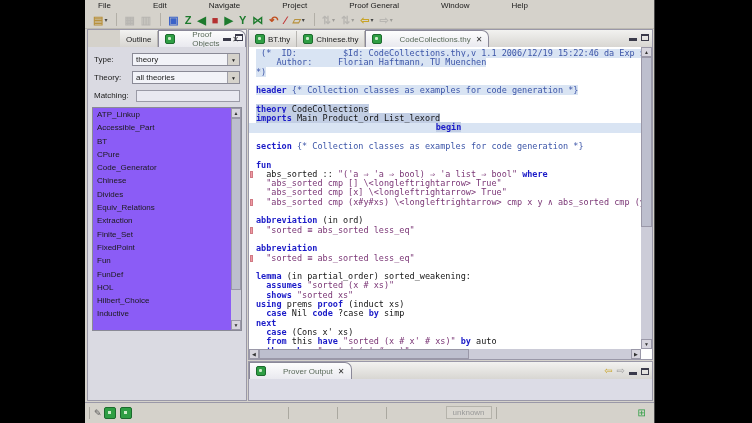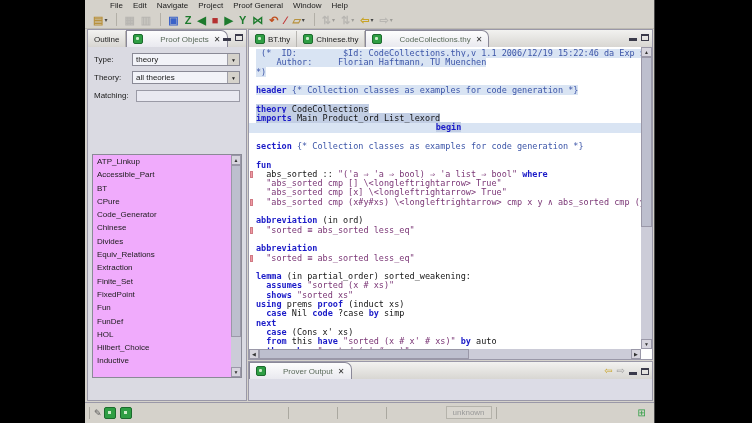--- a/index.html
+++ b/index.html
@@ -1,21 +1,21 @@
 <!DOCTYPE html>
 <html><head>
 <meta charset="utf-8">
 <style>
   html,body{margin:0;padding:0;background:#000;width:752px;height:423px;overflow:hidden;
     font-family:"Liberation Sans",sans-serif;}
   #window{position:absolute;left:85px;top:0;width:570px;height:423px;background:#d5d2cb;
     border-right:1px solid #4a4a4a;box-sizing:border-box;color:#1a1a1a;}
   
-  #menubar{position:absolute;left:16px;top:0;width:100%;height:11px;font-size:8px;
-    display:flex;align-items:center;padding-left:4px;box-sizing:border-box;}
+  #menubar{position:absolute;left:4px;top:0;width:100%;height:11px;font-size:8px;
+    display:flex;align-items:center;padding-left:4px;box-sizing:border-box;gap:32px;}
   .menu-item{padding:0 5px;cursor:default;}
   
   #toolbar{position:absolute;left:0;top:11px;width:100%;height:18px;display:flex;
     align-items:center;padding-left:6px;box-sizing:border-box;border-bottom:1px solid #bdbab2;}
   .tb-item{display:flex;align-items:center;height:14px;padding:0 2px;margin-right:2px;}
   .tb-glyph{font-size:11px;line-height:12px;font-weight:bold;}
   .tb-item.disabled{opacity:.38;}
   .tb-drop{font-size:6px;color:#444;margin-left:1px;}
   .tb-sep{width:1px;height:13px;background:#b2afa7;margin:0 5px;}
   
@@ -29,31 +29,31 @@
   .tab.active .tab-label{color:#5a6a5a;margin-left:14px;}
   .ticon{width:8px;height:8px;background:#2f9e44;border:1px solid #1c6b2d;border-radius:2px;
     position:relative;flex:none;}
   .ticon::after{content:"";position:absolute;left:2px;top:2px;width:3px;height:3px;
     background:#cdebc9;border-radius:1px;}
   .tab-close{font-size:8px;color:#333;margin-left:2px;}
   .hdr-btns{position:absolute;right:3px;top:4px;display:flex;gap:4px;align-items:center;}
   .btn-min{width:8px;height:3px;background:#3a3a4a;margin-top:4px;}
   .btn-max{width:8px;height:7px;border:1px solid #3a3a4a;border-top:2px solid #3a3a4a;box-sizing:border-box;}
   
-  #left-panel{left:2px;top:29px;width:160px;height:372px;}
+  #left-panel{left:2px;top:29px;width:160px;height:372px;padding-left:32px;}
   #left-body{position:absolute;left:0;top:17px;right:0;bottom:0;background:#dadae2;}
   .form-row{position:absolute;left:6px;font-size:8px;display:flex;align-items:center;}
   .combo{position:absolute;height:13px;background:#f2f3f8;border:1px solid #8a8a96;
     display:flex;align-items:center;justify-content:space-between;font-size:8px;
     padding-left:3px;box-sizing:border-box;}
   .combo-arrow{width:11px;height:11px;background:#d5d2cb;border-left:1px solid #a0a0aa;
     display:flex;align-items:center;justify-content:center;font-size:5px;color:#222;}
   .text-input{position:absolute;height:12px;background:#e9e9f1;border:1px solid #9a9aa6;box-sizing:border-box;}
-  #list-box{position:absolute;left:4px;top:60px;width:150px;height:224px;background:#f0abfc;
-    border:1px solid #8a8a96;overflow:hidden;box-sizing:border-box;margin-top:47px;}
+  #list-box{position:absolute;left:4px;top:60px;width:150px;height:224px;background:#8b5cf6;
+    border:1px solid #8a8a96;overflow:hidden;box-sizing:border-box;}
   .list-item{height:13.3px;line-height:13.3px;padding-left:4px;font-size:8px;white-space:nowrap;}
   
   .sb{position:absolute;background:#ccccd8;}
   .sb-btn{position:absolute;background:#d7d5de;border:1px solid #9a98a8;box-sizing:border-box;
     display:flex;align-items:center;justify-content:center;font-size:5px;color:#333;}
   .sb-thumb{position:absolute;background:#bdbfce;border:1px solid #9a98a8;box-sizing:border-box;}
   
   #editor-panel{left:163px;top:29px;width:405px;height:331px;}
   #editor-body{position:absolute;left:0;top:17px;right:0;bottom:0;background:#fff;overflow:hidden;}
   #code{position:absolute;left:0;top:2px;right:11px;bottom:10px;overflow:hidden;

